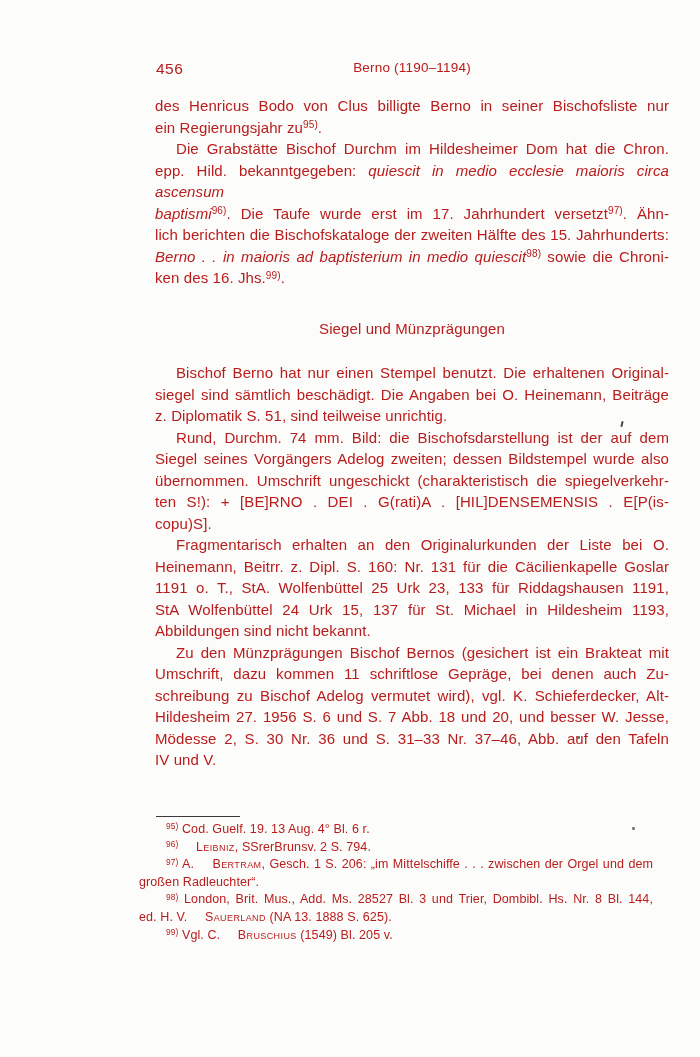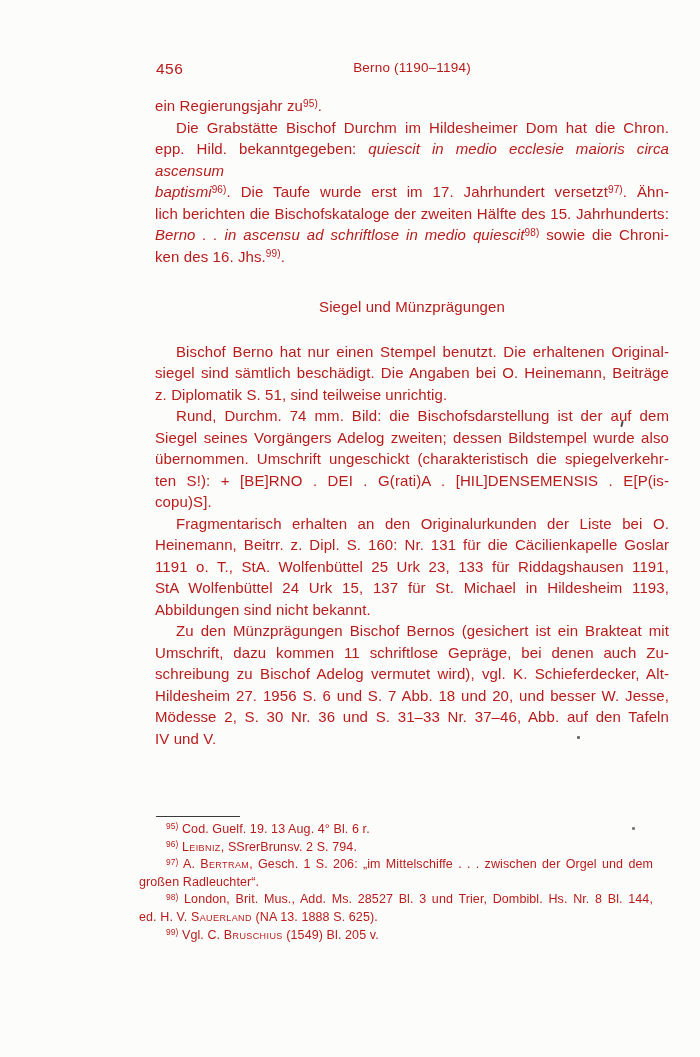--- a/index.html
+++ b/index.html
@@ -21,21 +21,21 @@
   
   .content {
     position: absolute; top: 95px; left: 155px; width: 514px;
     font-size: 15px; line-height: 21.5px; letter-spacing: 0.1px;
   }
   .line { text-align: justify; text-align-last: justify; }
   .line.last { text-align: left; text-align-last: left; }
   .para.indent > .line:first-child { text-indent: 21px; }
   .heading { text-align: center; margin: 29px 0 23px 0; }
   .it { font-style: italic; }
-  .sc { font-variant: small-caps; letter-spacing: 0.4px; }
+  .sc { font-variant: small-caps; letter-spacing: 0.4px; margin-left: 14px; }
   sup.fnref { font-size: 0.67em; line-height: 0; vertical-align: baseline; position: relative; top: -0.42em; }
 
   
   .fnrule { position: absolute; top: 816px; left: 156px; width: 84px; height: 0; border-top: 1.4px solid #3a3a3a; }
   .footnotes {
     position: absolute; top: 821px; left: 139px; width: 514px;
     font-size: 12.5px; line-height: 17.6px; letter-spacing: 0.1px;
   }
   .fn > .line:first-child { text-indent: 27px; }
 
@@ -50,28 +50,29 @@
 
 <div class="page">
 
   <div class="header">
     <span class="pagenum">456</span>
     <span class="running">Berno (1190–1194)</span>
   </div>
 
   <div class="content" id="content">
       <div class="para">
+        <div class="line"><span class="tx">des Henricus Bodo von Clus billigte Berno in seiner Bischofsliste nur</span></div>
         <div class="line last"><span class="tx">ein Regierungsjahr zu</span><sup class="fnref">95)</sup><span class="tx">.</span></div>
       </div>
       <div class="para indent">
         <div class="line"><span class="tx">Die Grabstätte Bischof Durchm im Hildesheimer Dom hat die Chron.</span></div>
         <div class="line"><span class="tx">epp. Hild. bekanntgegeben: </span><span class="it">quiescit in medio ecclesie maioris circa ascensum</span></div>
         <div class="line"><span class="it">baptismi</span><sup class="fnref">96)</sup><span class="tx">. Die Taufe wurde erst im 17. Jahrhundert versetzt</span><sup class="fnref">97)</sup><span class="tx">. Ähn-</span></div>
         <div class="line"><span class="tx">lich berichten die Bischofskataloge der zweiten Hälfte des 15. Jahrhunderts:</span></div>
-        <div class="line"><span class="it">Berno . . in ascensu ad schriftlose in medio quiescit</span><sup class="fnref">98)</sup><span class="tx"> sowie die Chroni-</span></div>
+        <div class="line"><span class="it">Berno . . in maioris ad baptisterium in medio quiescit</span><sup class="fnref">98)</sup><span class="tx"> sowie die Chroni-</span></div>
         <div class="line last"><span class="tx">ken des 16. Jhs.</span><sup class="fnref">99)</sup><span class="tx">.</span></div>
       </div>
       <div class="heading">Siegel und Münzprägungen</div>
       <div class="para indent">
         <div class="line"><span class="tx">Bischof Berno hat nur einen Stempel benutzt. Die erhaltenen Original-</span></div>
         <div class="line"><span class="tx">siegel sind sämtlich beschädigt. Die Angaben bei O. Heinemann, Beiträge</span></div>
         <div class="line last"><span class="tx">z. Diplomatik S. 51, sind teilweise unrichtig.</span></div>
       </div>
       <div class="para indent">
         <div class="line"><span class="tx">Rund, Durchm. 74 mm. Bild: die Bischofsdarstellung ist der auf dem</span></div>

